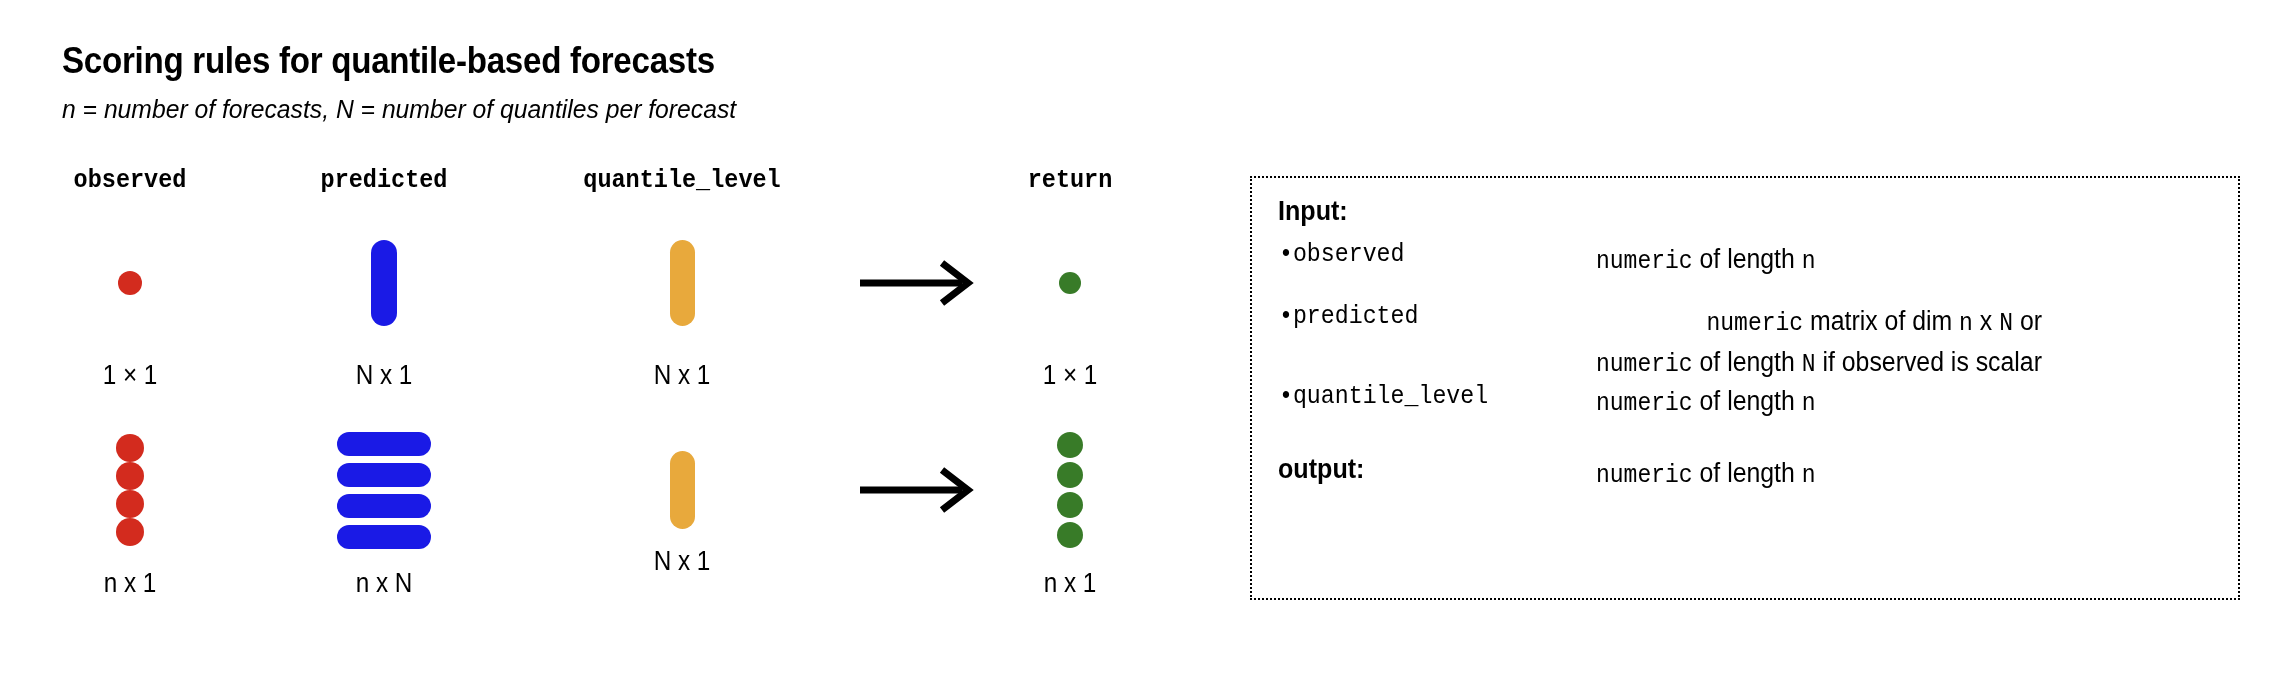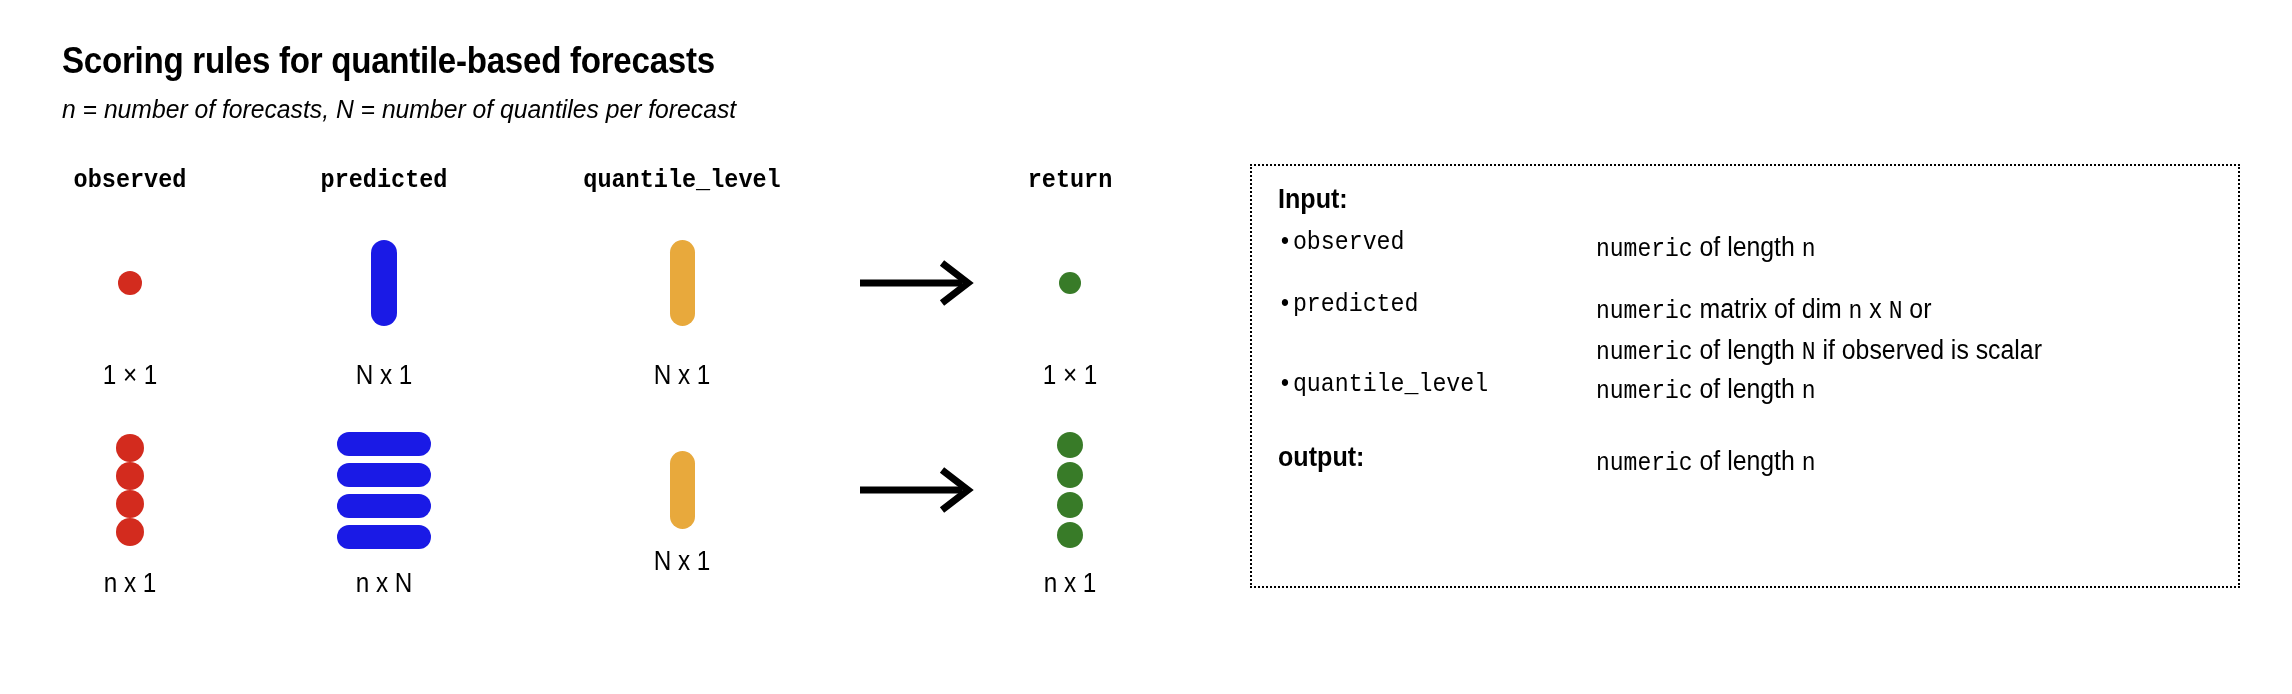--- a/index.html
+++ b/index.html
@@ -78,25 +78,26 @@
 
   
   .arrow {
     position: absolute;
   }
 
   
   #info-panel {
     position: absolute;
     left: 1250px;
-    top: 164px;
+    top: 176px;
     width: 990px;
     height: 424px;
     border: 2px dotted #000000;
     box-sizing: border-box;
+    text-align: right;
   }
   .info-row {
     position: absolute;
     left: 26px;
     right: 10px;
   }
   .info-key {
     position: absolute;
     left: 0;
     top: 0;

